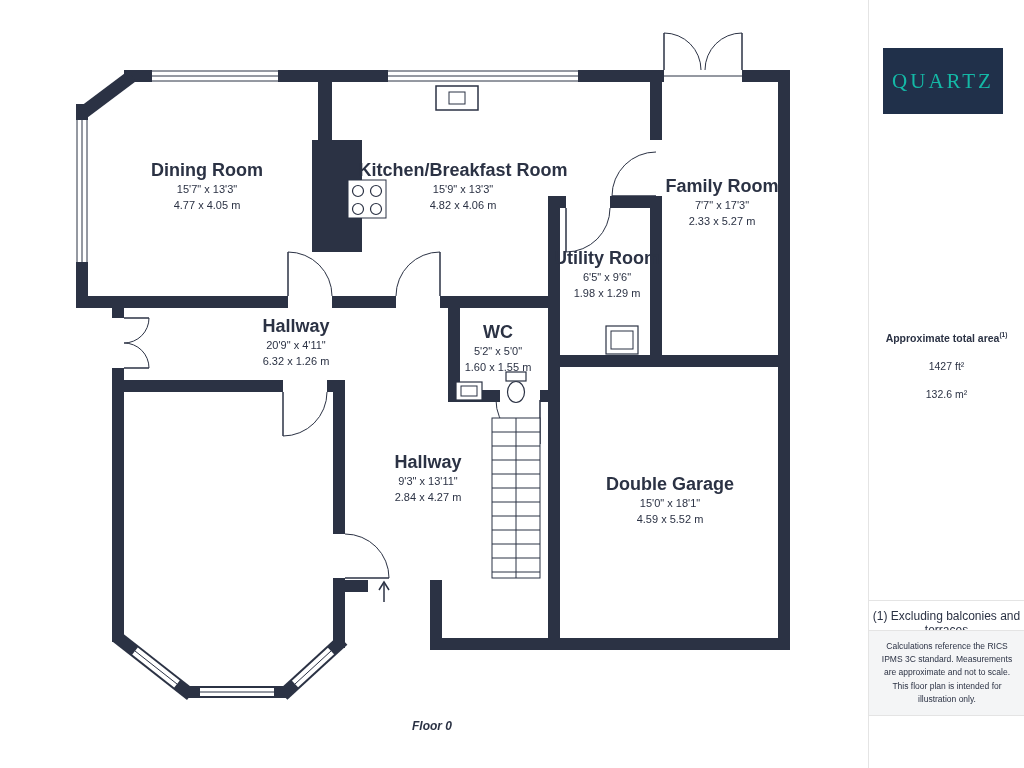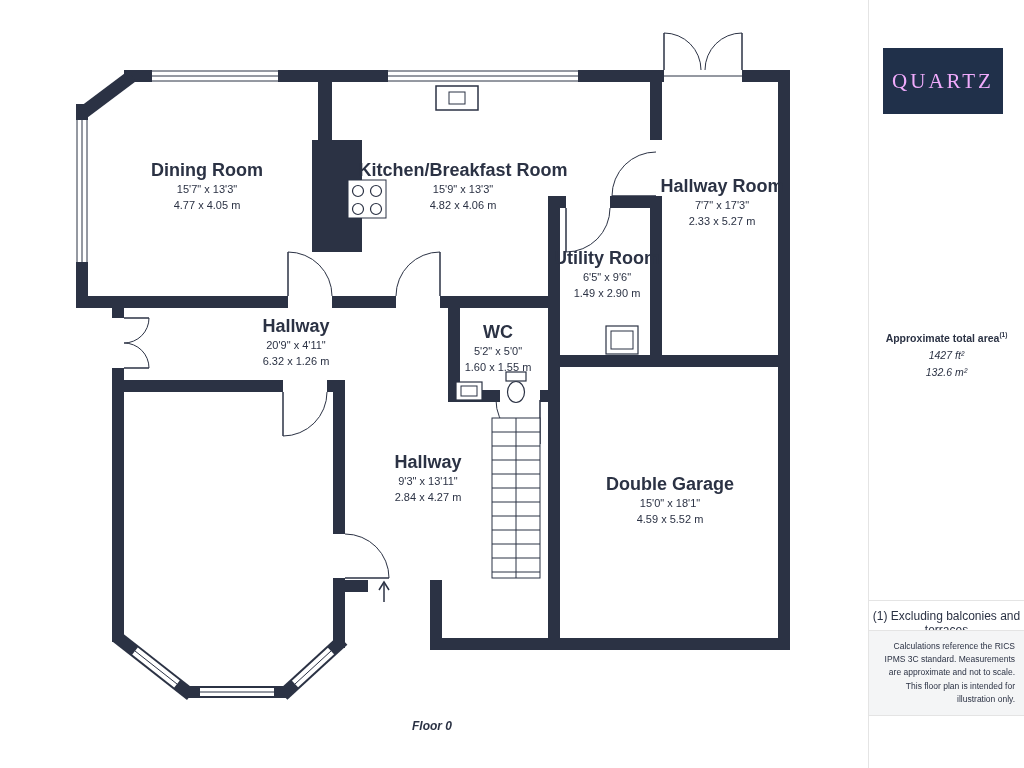--- a/index.html
+++ b/index.html
@@ -7,32 +7,32 @@
           font-family:"Liberation Sans", sans-serif;color:#2b3244;}
   .plan-svg{position:absolute;left:0;top:0;}
   
   .room-label{position:absolute;text-align:center;transform:translateX(-50%);white-space:nowrap;}
   .room-name{font-weight:bold;font-size:18px;color:#2b3244;}
   .room-dim{font-size:11px;color:#2b3244;line-height:1.35;margin-top:1px;}
   .floor-label{position:absolute;left:432px;top:719px;transform:translateX(-50%);
                font-weight:bold;font-size:12px;color:#2b3244;font-style:italic;}
   
   .sidebar{position:absolute;left:868px;top:0;width:156px;height:768px;border-left:1px solid #e4e4e4;box-sizing:border-box;}
-  .logo{position:absolute;left:14px;top:48px;width:120px;height:66px;background:#20304a;color:#f0abfc;
+  .logo{position:absolute;left:14px;top:48px;width:120px;height:66px;background:#20304a;color:#14b8a6;
         display:flex;align-items:center;justify-content:center;
         font-family:"Liberation Serif", serif;font-size:21px;letter-spacing:3px;}
   .area-block{position:absolute;top:331px;left:0;width:100%;text-align:center;}
   .area-title{font-size:10.5px;font-weight:bold;color:#2b3244;}
   .area-title sup{font-size:6.5px;}
-  .area-val{font-size:10.5px;margin-top:5px;color:#2b3244;font-style:italic;}
+  .area-val{font-size:10.5px;margin-top:16px;color:#2b3244;}
   .divider{position:absolute;left:0;width:100%;border-top:1px solid #e4e4e4;}
   .d1{top:600px;} .d2{top:630px;}
   .note1{position:absolute;top:609px;left:0;width:100%;text-align:center;font-size:12px;color:#2b3244;}
   .note2{position:absolute;top:631px;left:0;width:156px;box-sizing:border-box;background:#f4f5f6;
-         border-bottom:1px solid #e4e4e4;padding:9px 10px;text-align:right;
+         border-bottom:1px solid #e4e4e4;padding:9px 10px;text-align:center;
          font-size:8.5px;line-height:1.55;color:#2b3244;}
 </style>
 </head>
 <body>
 
 <div class="canvas">
 
   <svg class="plan-svg" width="868" height="768" viewBox="0 0 868 768">
 
     <g fill="#2b3244" stroke="none">
@@ -204,29 +204,29 @@
     <div class="room-dim">4.77 x 4.05 m</div>
   </div>
 
   <div class="room-label" style="left:463px;top:160px">
     <div class="room-name">Kitchen/Breakfast Room</div>
     <div class="room-dim">15'9" x 13'3"</div>
     <div class="room-dim">4.82 x 4.06 m</div>
   </div>
 
   <div class="room-label" style="left:722px;top:176px">
-    <div class="room-name">Hallway Room</div>
+    <div class="room-name">Family Room</div>
     <div class="room-dim">7'7" x 17'3"</div>
     <div class="room-dim">2.33 x 5.27 m</div>
   </div>
 
   <div class="room-label" style="left:607px;top:248px">
     <div class="room-name">Utility Room</div>
     <div class="room-dim">6'5" x 9'6"</div>
-    <div class="room-dim">1.49 x 2.90 m</div>
+    <div class="room-dim">1.98 x 1.29 m</div>
   </div>
 
   <div class="room-label" style="left:296px;top:316px">
     <div class="room-name">Hallway</div>
     <div class="room-dim">20'9" x 4'11"</div>
     <div class="room-dim">6.32 x 1.26 m</div>
   </div>
 
   <div class="room-label" style="left:498px;top:322px">
     <div class="room-name">WC</div>

